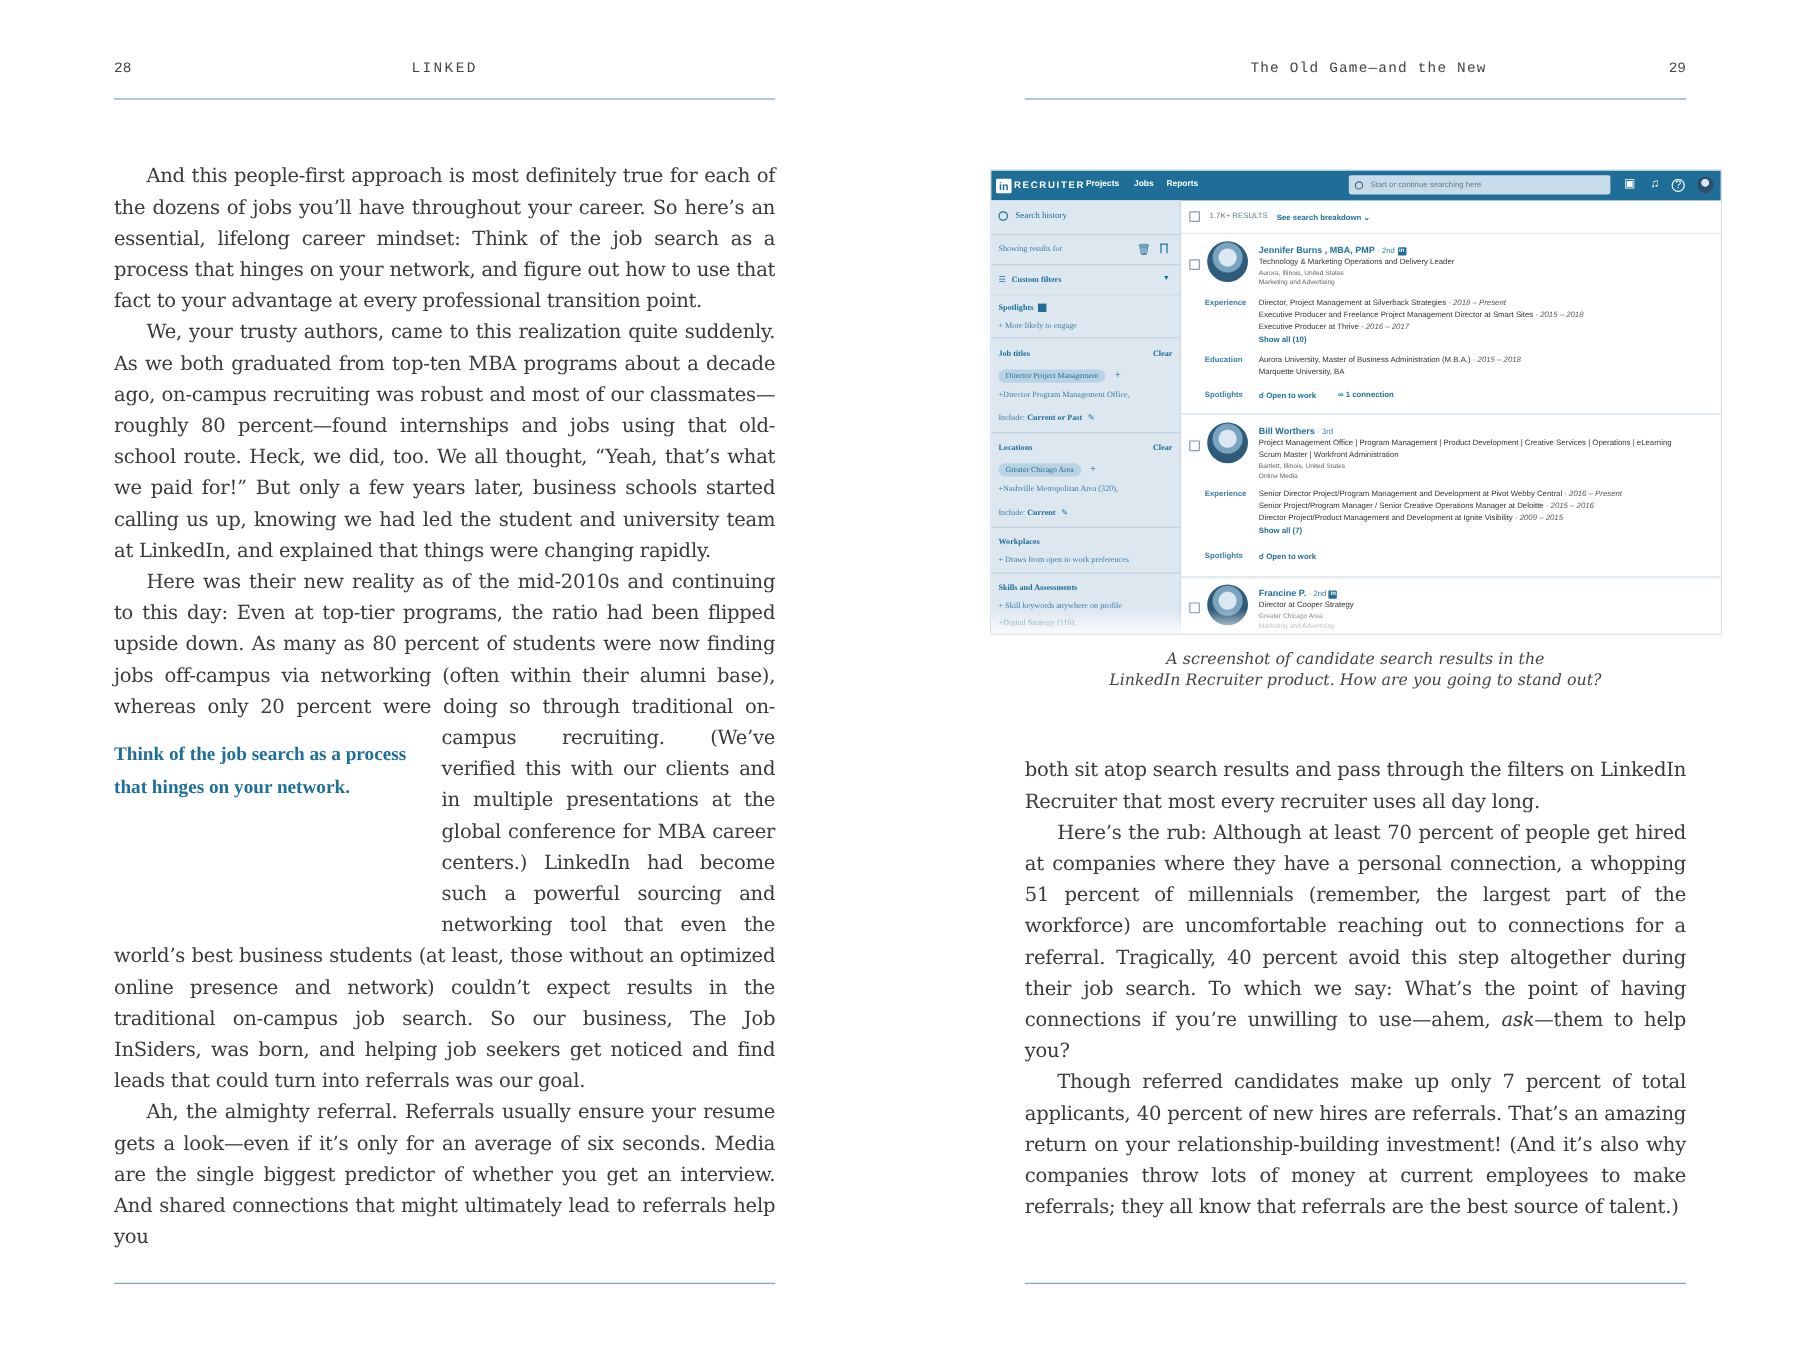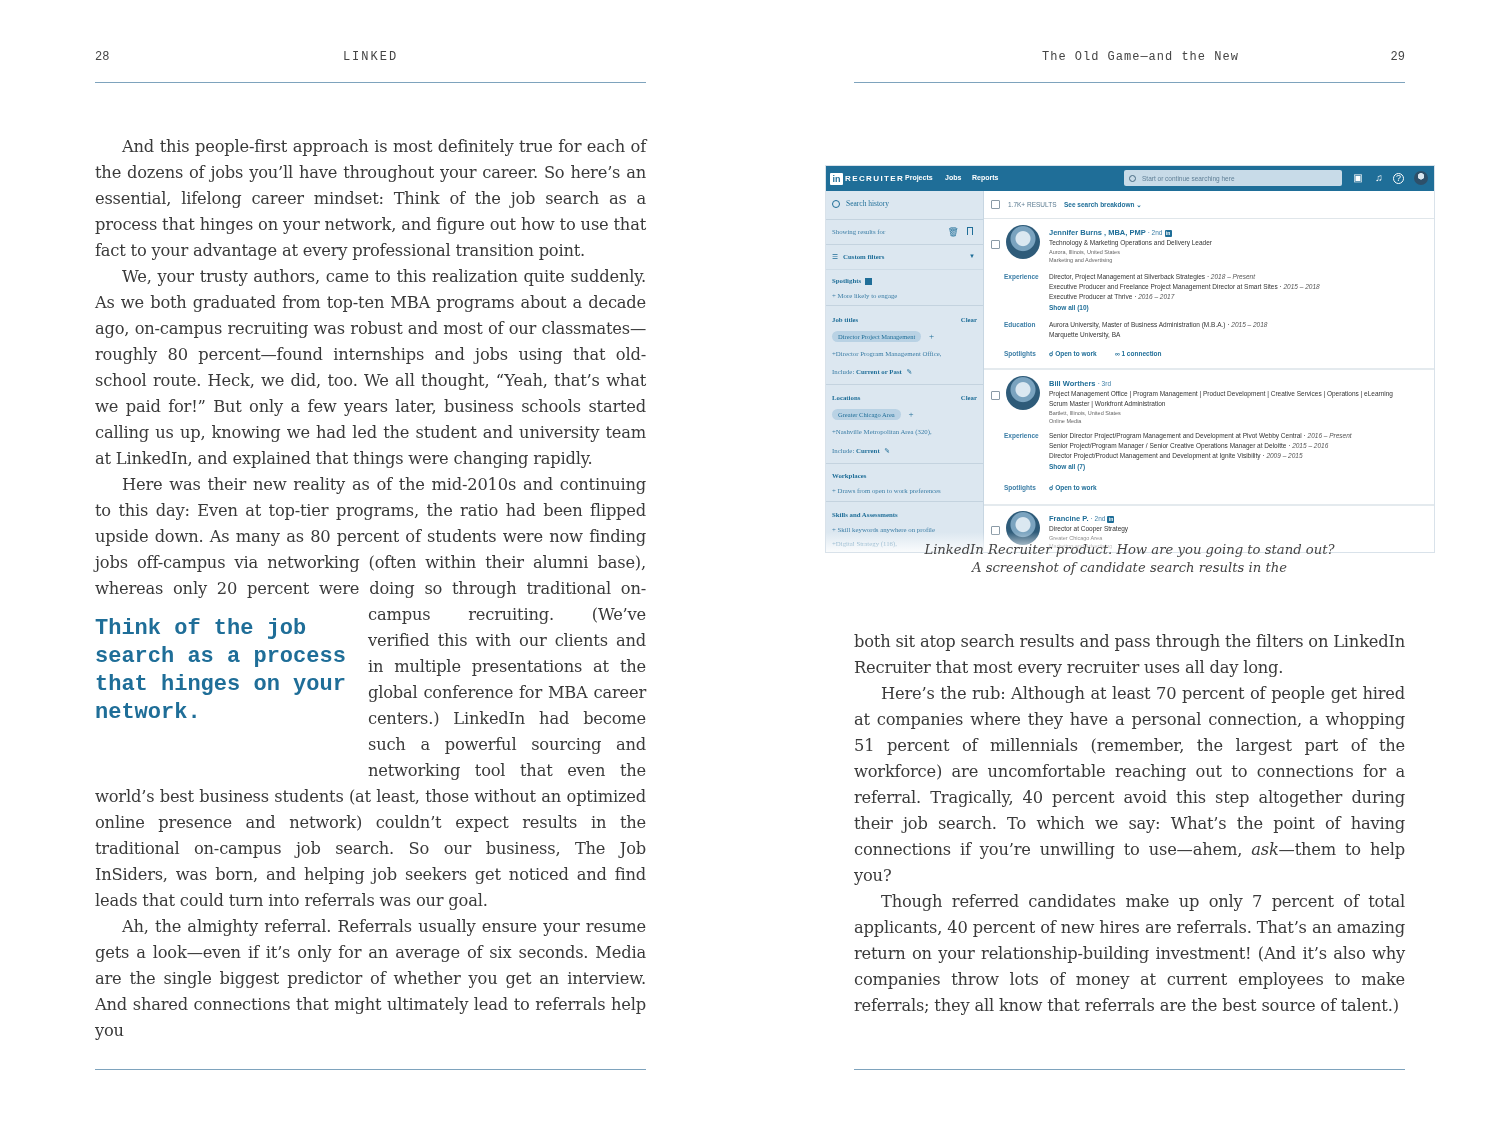--- a/index.html
+++ b/index.html
@@ -13,24 +13,24 @@
   .right .running-head .folio { right: 0; }
   .left .running-head .title { position: absolute; left: 0; right: 0; text-align: center; letter-spacing: 2px; }
   .right .running-head .title { position: absolute; left: 188px; letter-spacing: 1px; }
   .rule { position: absolute; left: 0; right: 0; height: 1px; background: #7ea3bd; }
   .rule.top { top: 82px; }
   .rule.bottom { top: 1069px; }
   .body-text { position: absolute; left: 0; right: 0; font-size: 16.3px; line-height: 26px; color: #3a3a3a; text-align: justify; font-family: "DejaVu Serif", serif; letter-spacing: -0.2px; }
   .body-text p { margin: 0; text-indent: 27px; }
   .body-text p.noindent { text-indent: 0; }
   .left .body-text { top: 134px; }
-  .pull-quote { float: left; width: 255px; margin: 13px 18px 0 0; height: 156px; font-family: Liberation Mono, monospace; font-weight: bold; color: #1f6e98; font-size: 22px; line-height: 28px; text-align: left; text-indent: 0; letter-spacing: 0; }
+  .pull-quote { float: left; width: 255px; margin: 13px 18px 0 0; height: 156px; font-family: Liberation Serif, serif; font-weight: bold; color: #1f6e98; font-size: 16px; line-height: 28px; text-align: left; text-indent: 0; letter-spacing: 0; }
 
   
-  .shot { position: absolute; left: -29px; top: 141px; width: 608px; height: 386px; background: #ffffff; border: 1px solid #d9e2ea; overflow: hidden; font-family: "Liberation Sans", sans-serif; margin-top: 24px; }
+  .shot { position: absolute; left: -29px; top: 141px; width: 608px; height: 386px; background: #ffffff; border: 1px solid #d9e2ea; overflow: hidden; font-family: "Liberation Sans", sans-serif; }
   .shot .topbar { position: absolute; left: 0; top: 0; width: 608px; height: 25px; background: #1f6e98; color: #fff; }
   .shot .logo { position: absolute; left: 4px; top: 6px; height: 13px; display: flex; align-items: center; font-size: 8px; font-weight: bold; letter-spacing: 1.4px; }
   .shot .logo .in { background: #fff; color: #1f6e98; font-size: 9px; font-weight: bold; width: 13px; height: 12px; display: inline-flex; align-items: center; justify-content: center; border-radius: 1px; margin-right: 2px; letter-spacing: 0; }
   .shot .nav { position: absolute; top: 8px; font-size: 7px; font-weight: bold; }
   .shot .search { position: absolute; left: 298px; top: 4px; width: 218px; height: 16px; background: #c8dbe8; border-radius: 2px; color: #5f7f96; font-size: 6.5px; display: flex; align-items: center; }
   .shot .search .mag { width: 7px; height: 7px; border: 1.2px solid #476a82; border-radius: 50%; margin: 0 6px 0 5px; position: relative; box-sizing: border-box; }
   .shot .tb-icon { position: absolute; top: 6px; width: 12px; height: 12px; color: #fff; font-size: 10px; line-height: 12px; text-align: center; }
   .shot .avatar-top { position: absolute; left: 588px; top: 5px; width: 14px; height: 14px; border-radius: 50%; background: radial-gradient(circle at 50% 38%, #d9e6ef 0 3px, #2d506a 3.5px); }
   .shot .sidebar { position: absolute; left: 0; top: 25px; width: 157px; height: 361px; background: #dce7f0; border-right: 1px solid #c7d6e2; color: #1f6e98; font-size: 6.8px; }
   .side-row { position: absolute; left: 6px; right: 6px; font-family: Liberation Serif, serif; }
@@ -213,22 +213,22 @@
         <span class="name" style="top:8px"><span>Francine P.</span> <span class="degree">· 2nd</span> <span class="inbadge">in</span></span>
         <span class="line" style="top:19px">Director at Cooper Strategy</span>
         <span class="line small" style="top:29px">Greater Chicago Area</span>
         <span class="line small" style="top:37px">Marketing and Advertising</span>
       </div>
     </div>
     <div class="fade"></div>
   </div>
 
   <div class="caption">
+    <div>A screenshot of candidate search results in the</div>
     <div>LinkedIn Recruiter product. How are you going to stand out?</div>
-    <div>A screenshot of candidate search results in the</div>
   </div>
 
   <div class="body-text">
     <p class="noindent">both sit atop search results and pass through the filters on LinkedIn Recruiter that most every recruiter uses all day long.</p>
     <p><span>Here’s the rub: Although at least 70 percent of people get hired at companies where they have a personal connection, a whopping 51 percent of millennials (remember, the largest part of the workforce) are uncomfortable reaching out to connections for a referral. Tragically, 40 percent avoid this step altogether during their job search. To which we say: What’s the point of having connections if you’re unwilling to use—ahem,</span> <em>ask</em><span>—them to help you?</span></p>
     <p>Though referred candidates make up only 7 percent of total applicants, 40 percent of new hires are referrals. That’s an amazing return on your relationship-building investment! (And it’s also why companies throw lots of money at current employees to make referrals; they all know that referrals are the best source of talent.)</p>
   </div>
 
   <div class="rule bottom"></div>
 </div>

